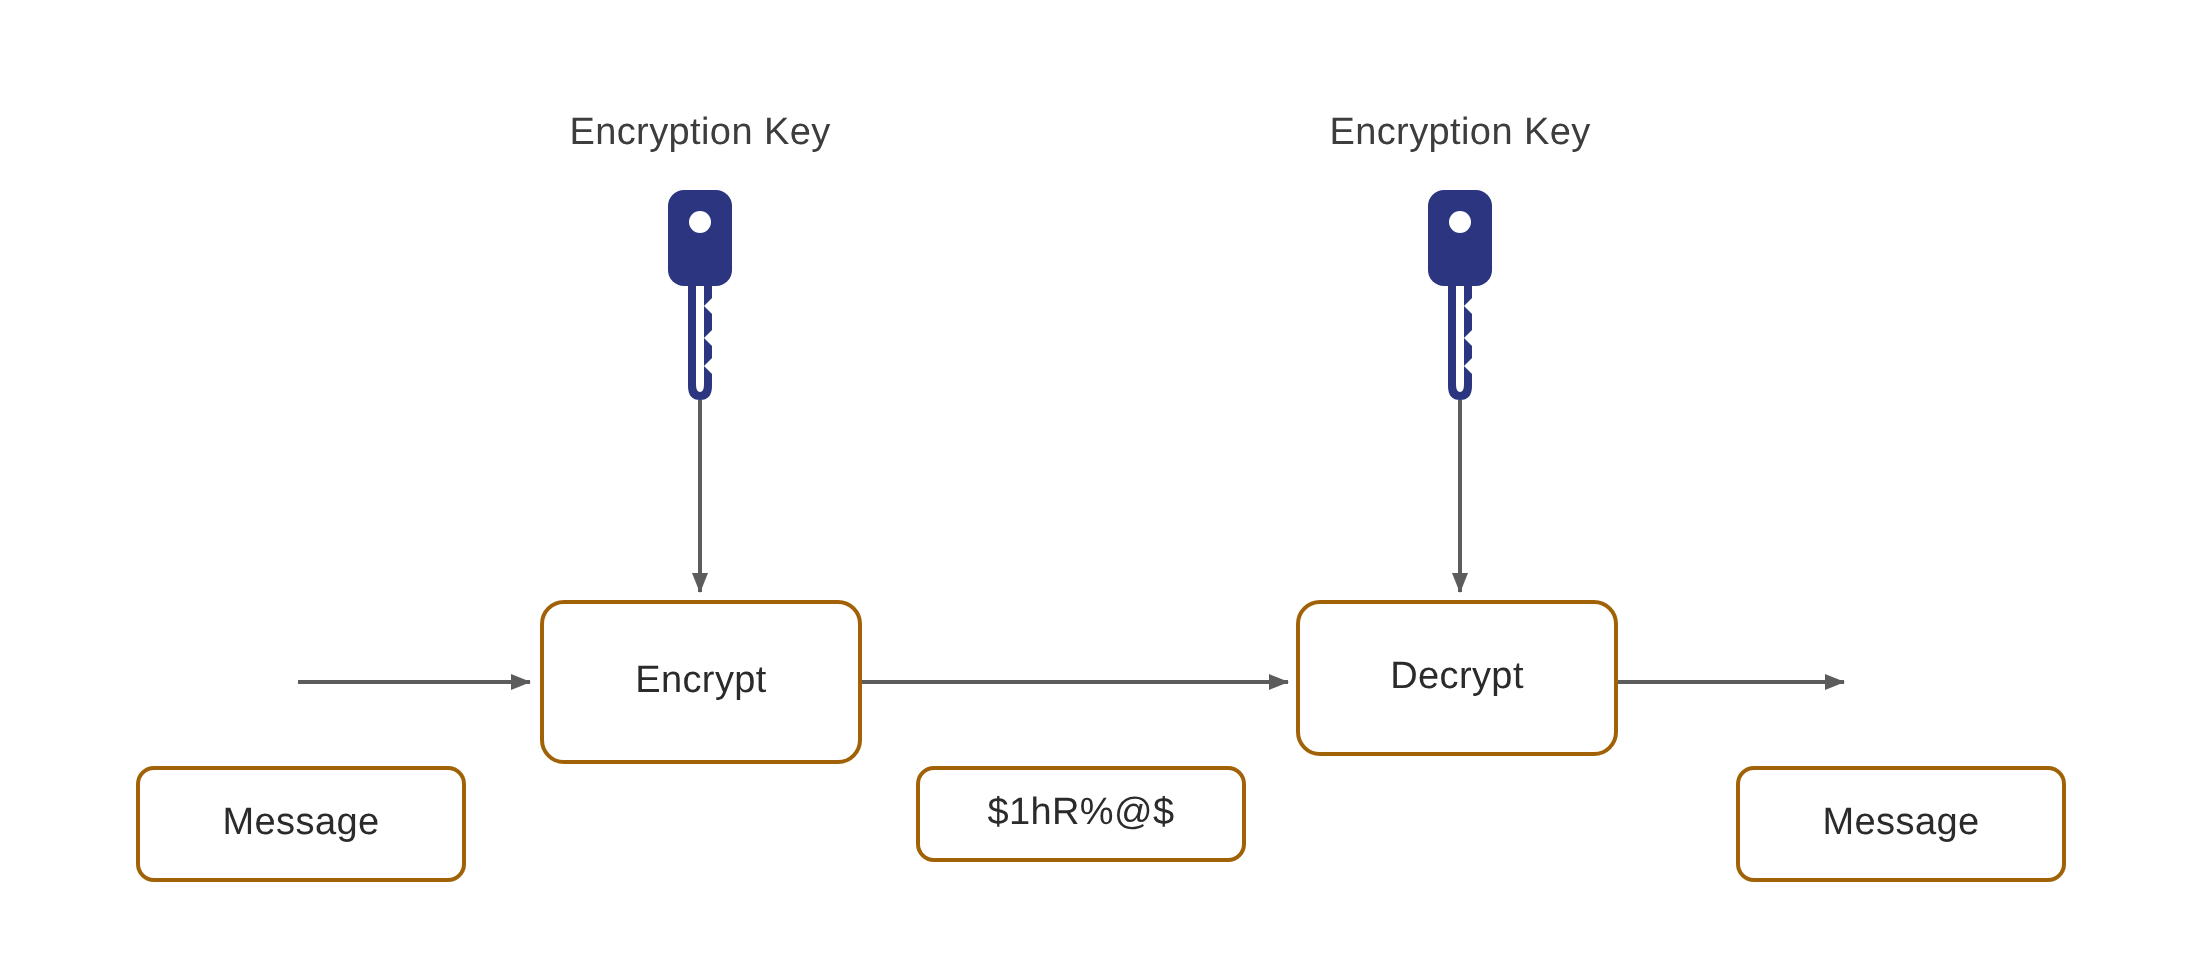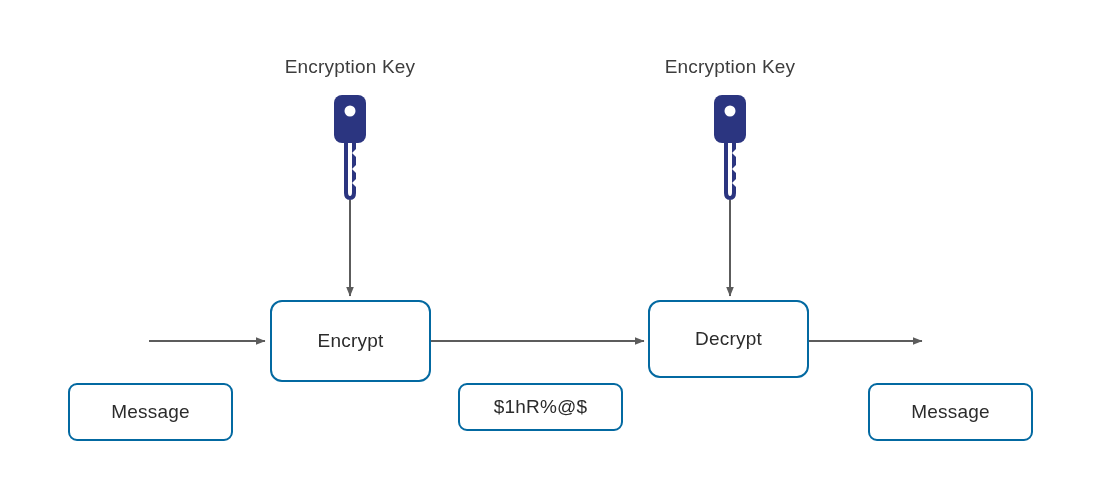--- a/index.html
+++ b/index.html
@@ -16,21 +16,21 @@
     width: 1100px;
     height: 484px;
     background: #ffffff;
     overflow: hidden;
     border-radius: 29px;
   }
   .node-box {
     position: absolute;
     box-sizing: border-box;
     background: #ffffff;
-    border: 2px solid #0369a1;
+    border: 2px solid #a16207;
     border-radius: 10px;
     display: flex;
     align-items: center;
     justify-content: center;
     color: #2b2b2b;
     font-size: 19px;
     font-family: "Liberation Sans", sans-serif;
     letter-spacing: 0.2px;
   }
   .process-box {

